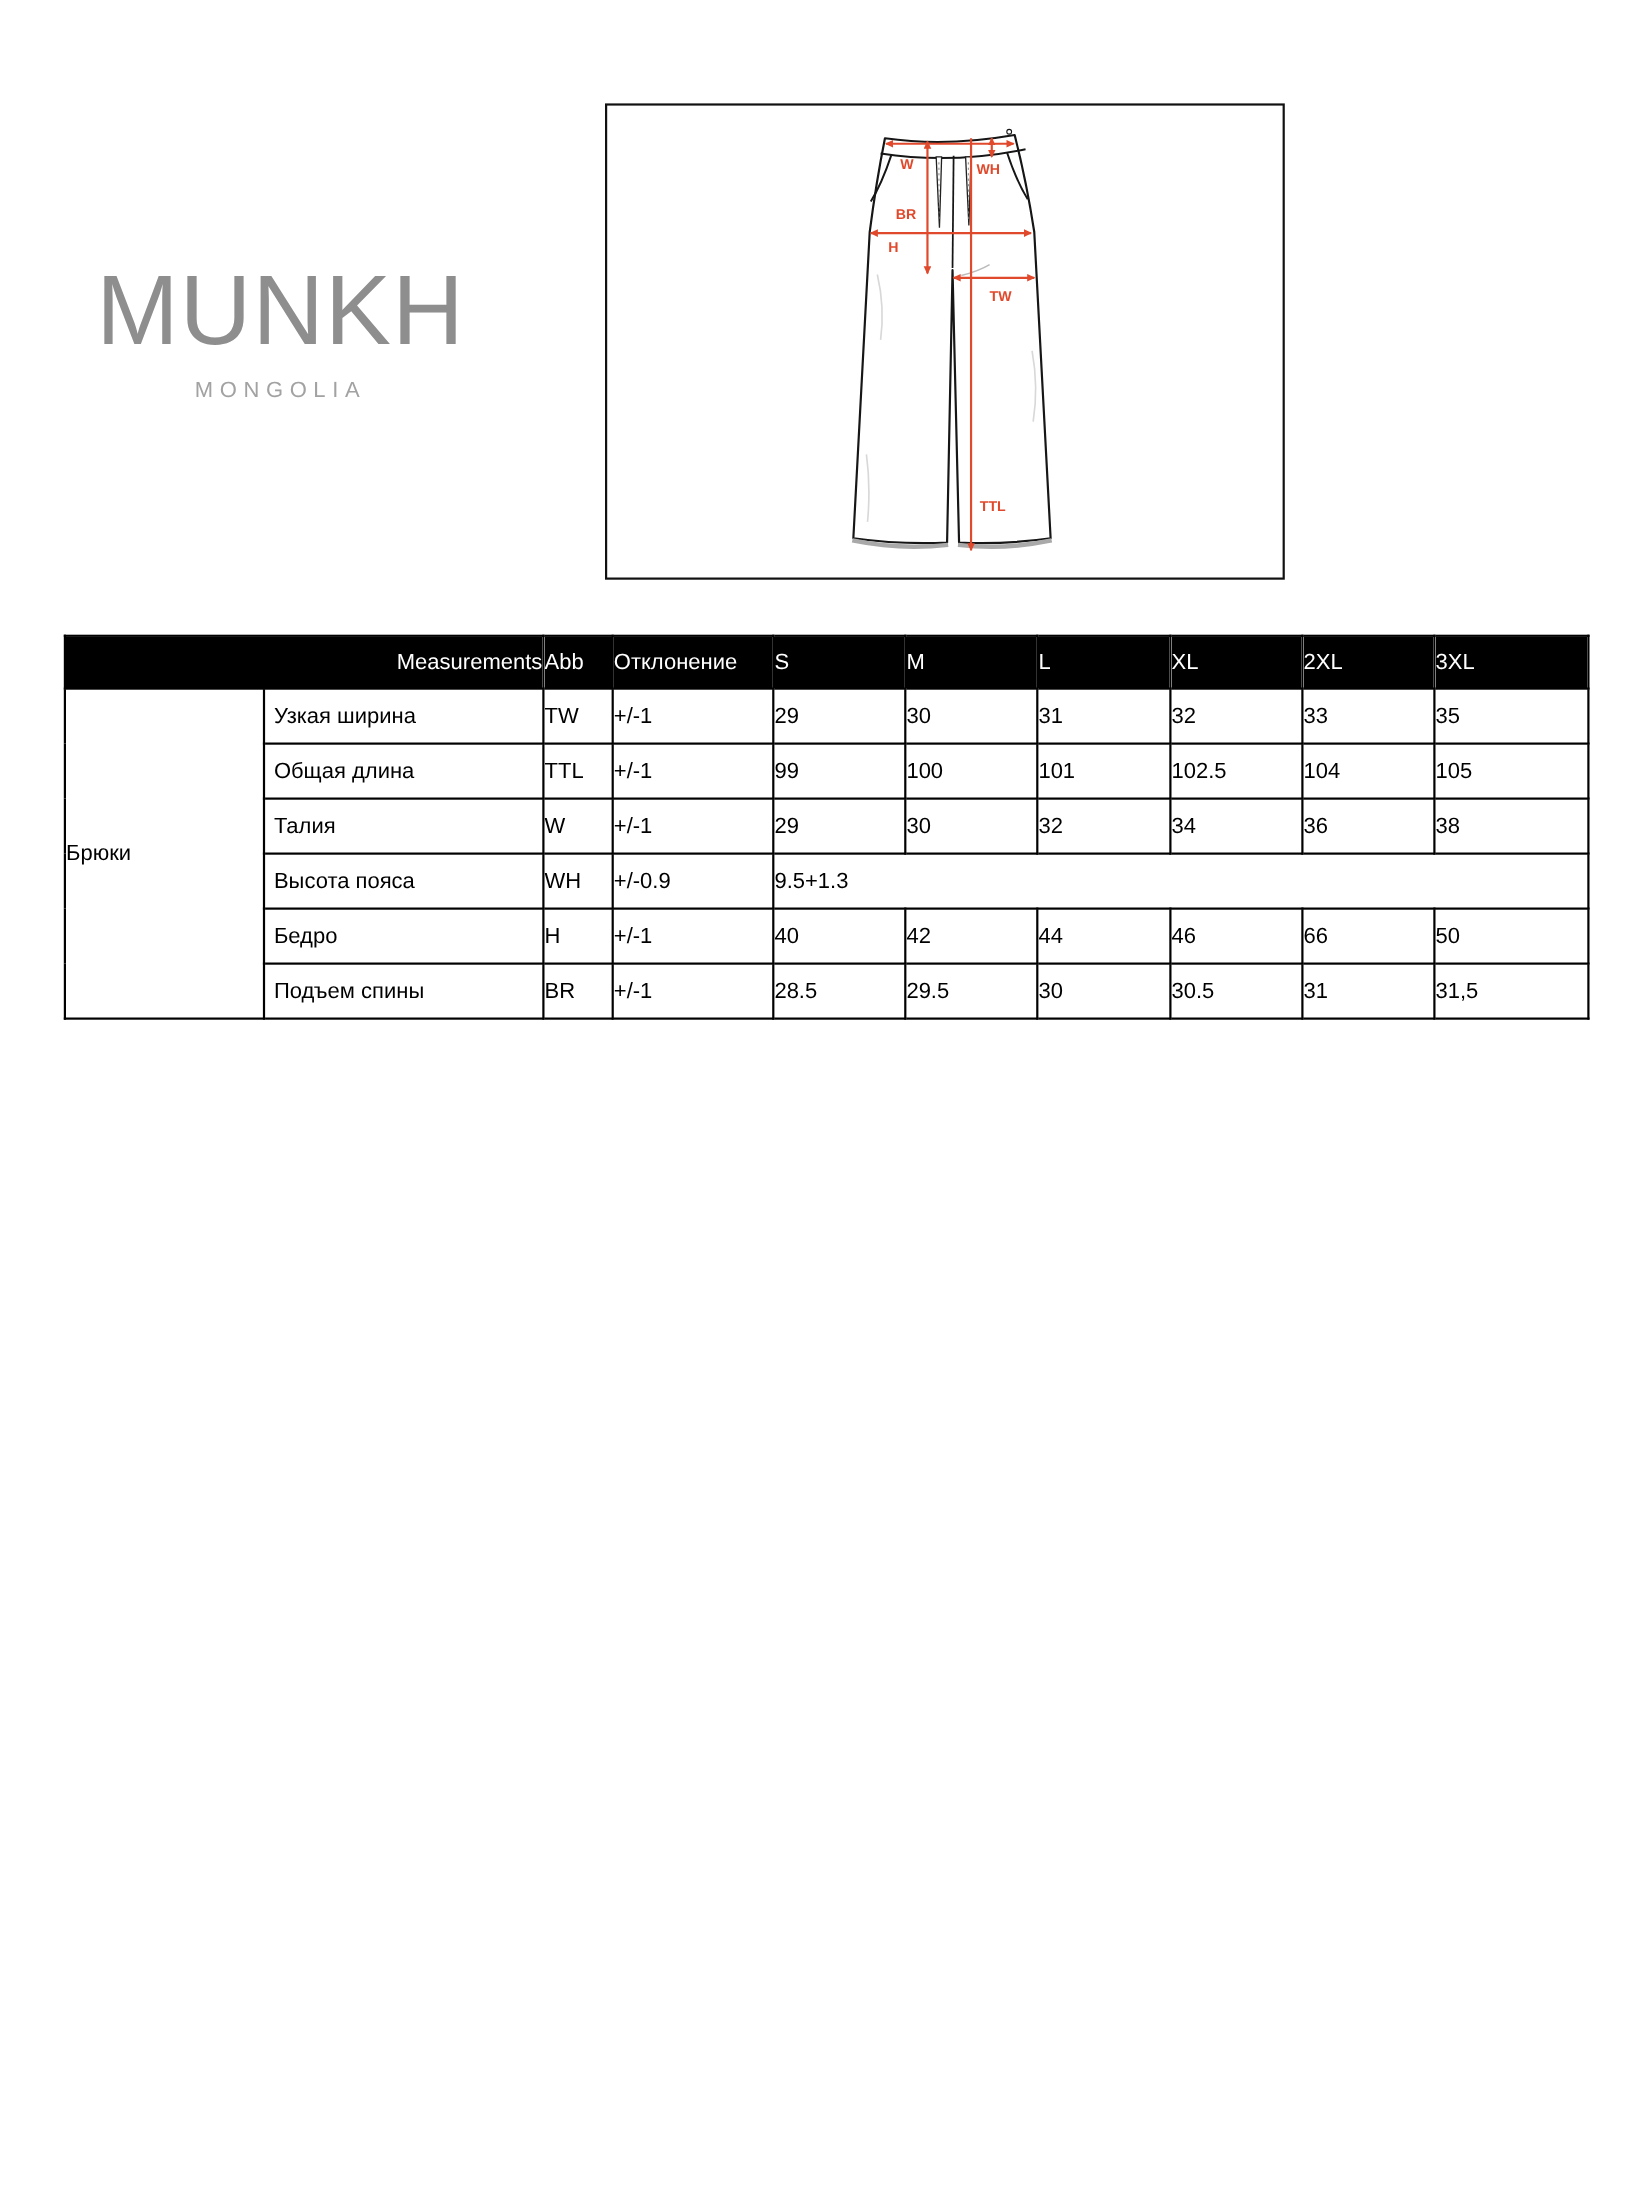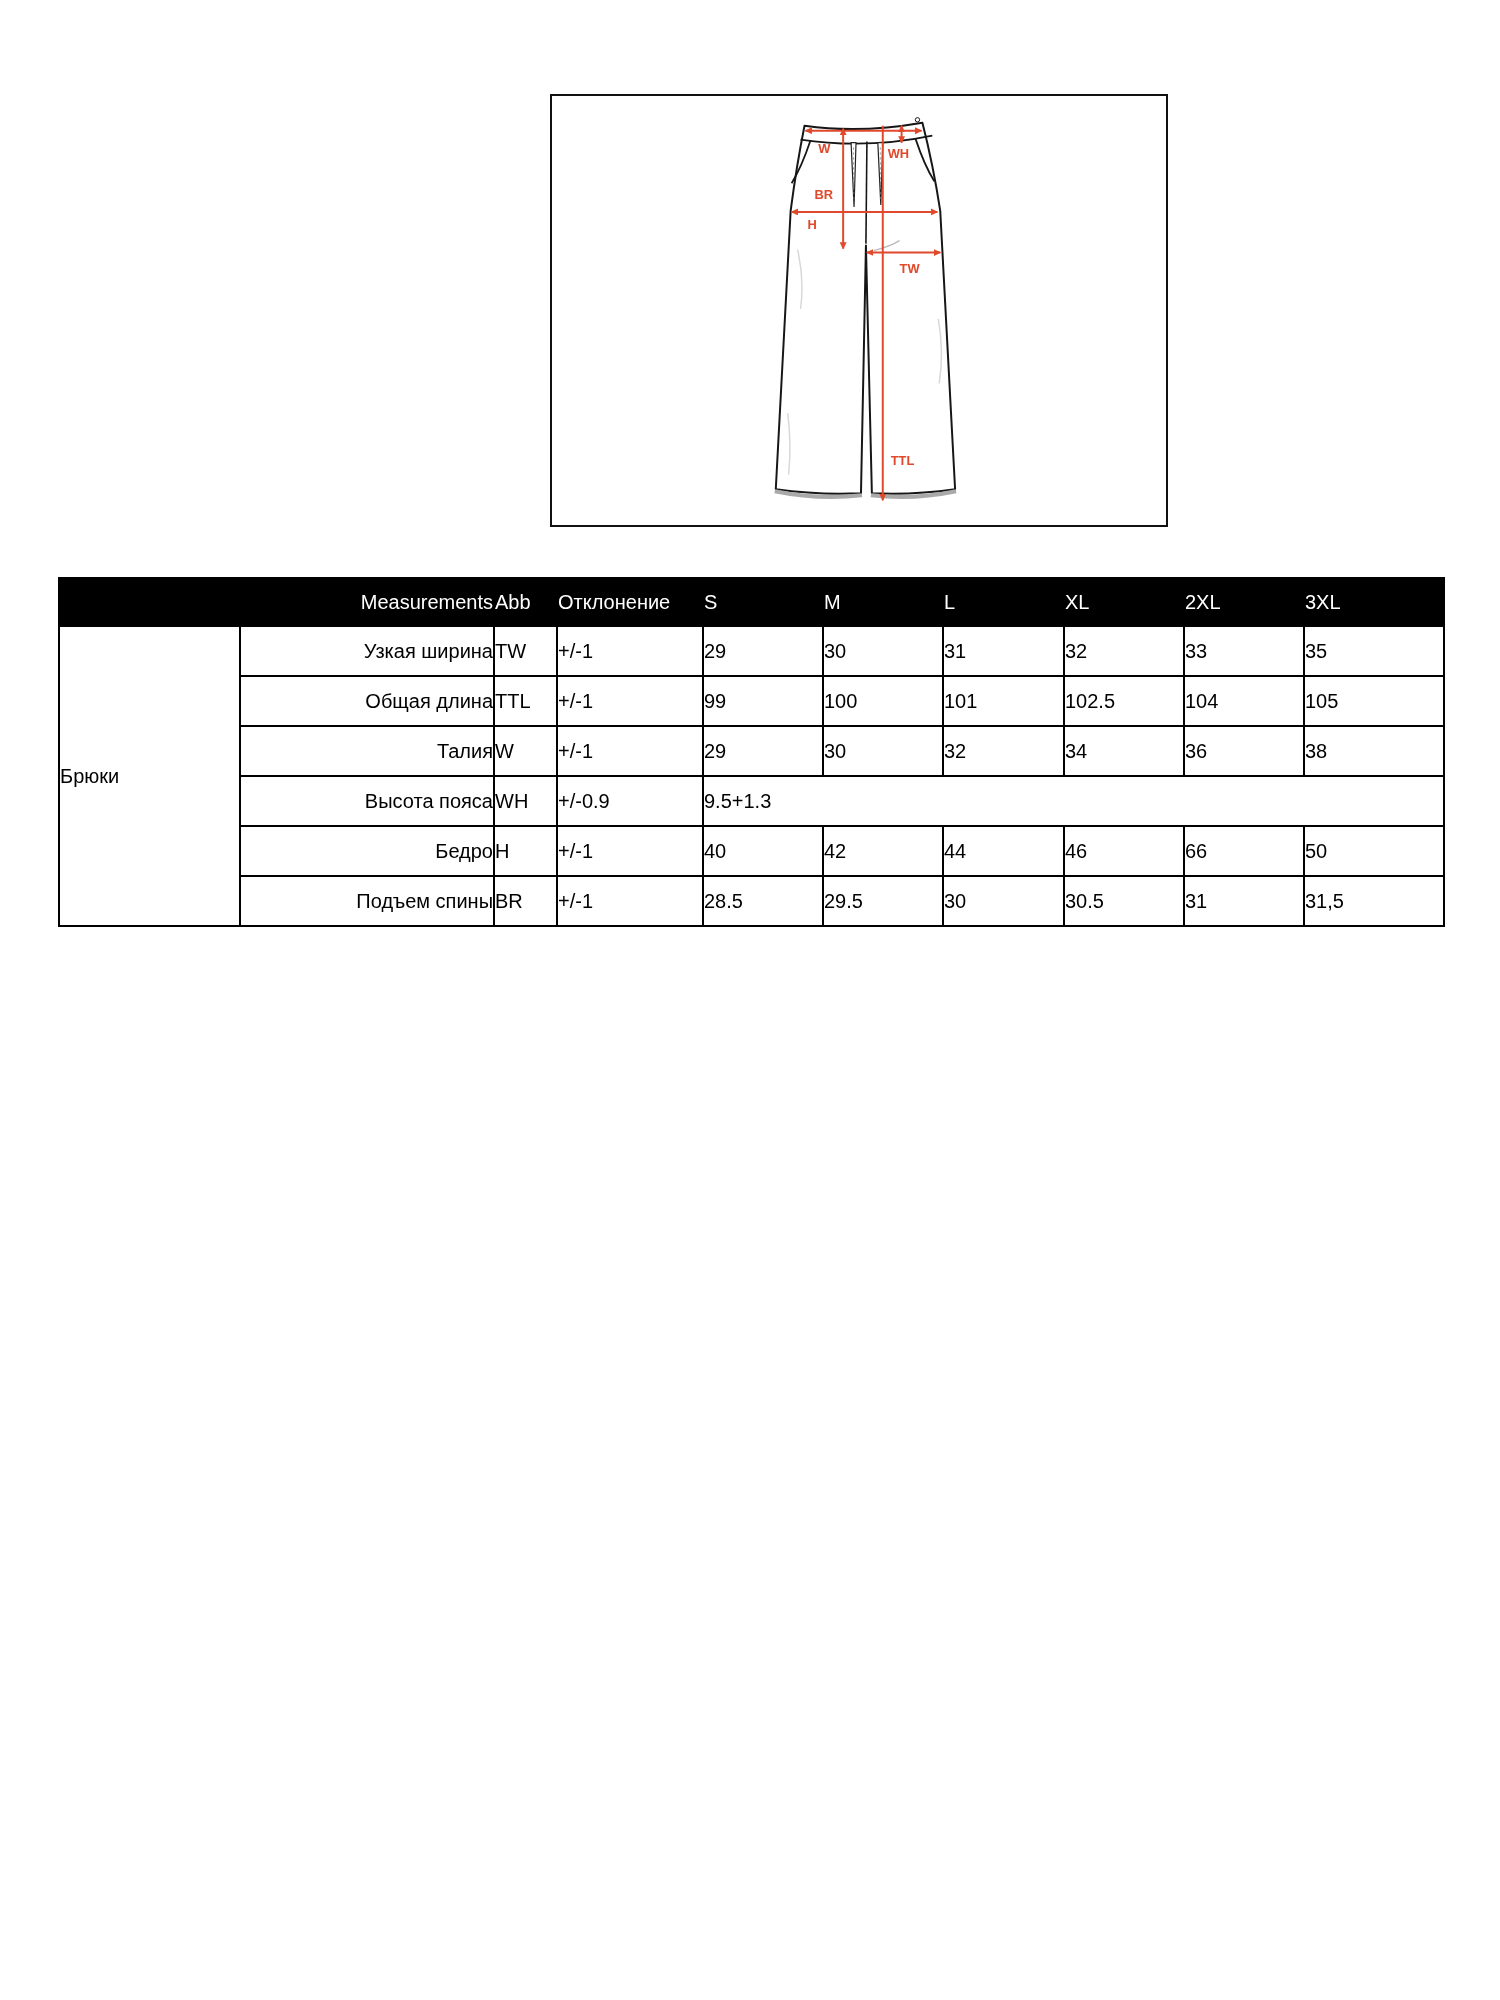--- a/index.html
+++ b/index.html
@@ -58,28 +58,32 @@
   }
   table.size-table thead th{
     background:#000;color:#fff;
     font-weight:400;
     height:46px;
   }
   table.size-table thead th.th-meas{
     text-align:right;padding-left:18px;
   }
   table.size-table tbody td{height:48px;background:#fff;}
-  table.size-table td.lbl{text-align:right;padding-left:8px;}
+  table.size-table td.lbl{text-align:left;padding-left:8px;}
   table.size-table td.cat{text-align:left;}
 </style>
 </head>
 <body>
 
 <div class="page">
 
+  <div class="logo">
+    <div class="brand">MUNKH</div>
+    <div class="sub">MONGOLIA</div>
+  </div>
 
   <div class="diagram-box">
     <svg viewBox="0 0 618 433" xmlns="http://www.w3.org/2000/svg">
       <defs>
         <marker id="ah" markerWidth="9" markerHeight="8" refX="6.5" refY="3.5" orient="auto-start-reverse" markerUnits="userSpaceOnUse">
           <path d="M0,0 L7.5,3.5 L0,7 Z" fill="#e0492b"></path>
         </marker>
       </defs>
 
       <g>

